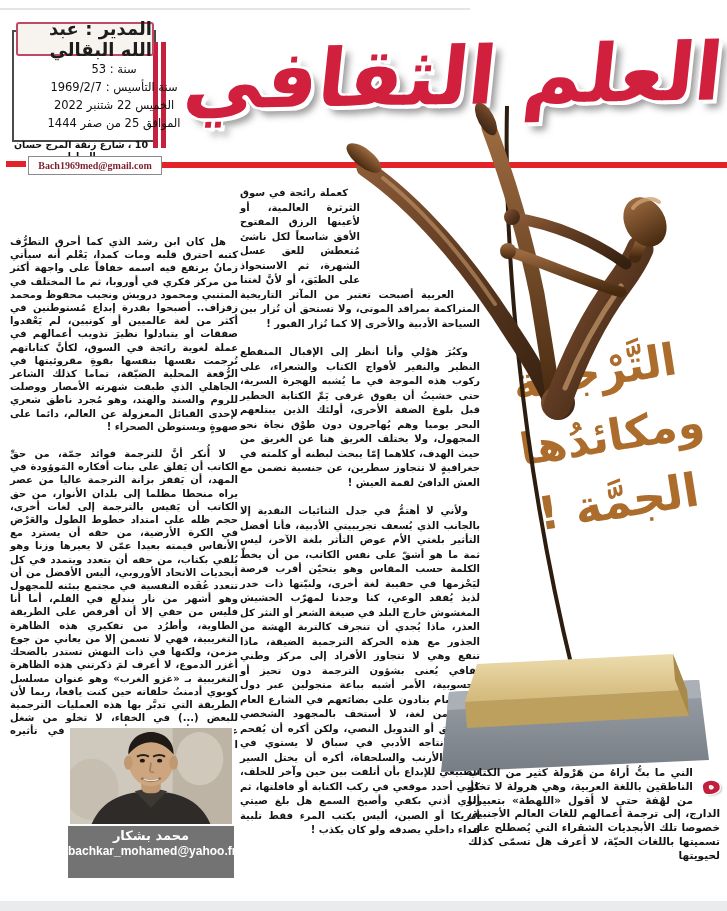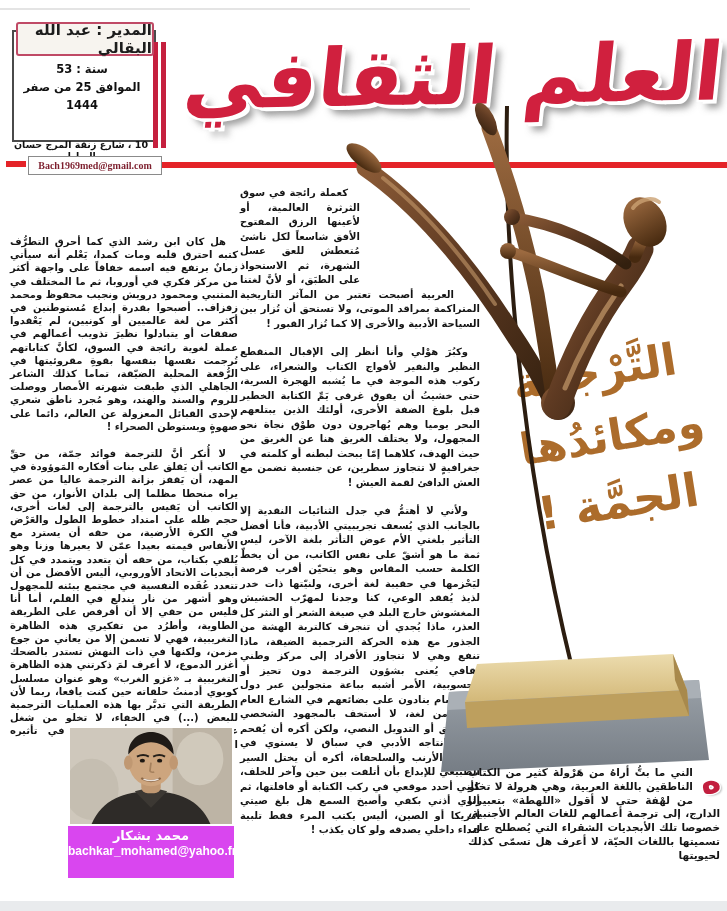--- a/index.html
+++ b/index.html
@@ -14,25 +14,25 @@
   
   .top-rule{left:0;top:8px;width:470px;height:2px;background:#e4e4e4;}
   .info-box{
     left:12px;top:30px;width:140px;height:108px;
     border:2px solid #4a4a4a;background:#fff;z-index:1;
   }
   .director-box{
     left:16px;top:22px;width:134px;height:30px;z-index:2;
     background:#f7f4ef;border:2px solid #c04a66;border-radius:3px;
     display:flex;align-items:center;justify-content:center;
-    font-weight:bold;font-size:15px;color:#1d1d1d;
+    font-weight:bold;font-size:18px;color:#1d1d1d;
   }
   .dates{
     left:14px;top:60px;width:136px;z-index:2;text-align:center;
-    font-weight:bold;color:#101010;font-size:11.5px;line-height:18px;
+    font-weight:normal;color:#101010;font-size:11.5px;line-height:18px;padding-left:32px;
   }
   .red-bar{width:5px;height:106px;background:#c5203e;top:42px;z-index:1;}
   .bar1{left:153px;} .bar2{left:161px;}
   .address-line{
     left:0px;top:139px;width:162px;text-align:center;
     font-weight:bold;font-size:9.5px;color:#101010;z-index:2;
   }
   .email-dash{left:6px;top:161px;width:20px;height:6px;background:#e42328;z-index:2;}
   .email-box{
     left:28px;top:156px;width:132px;height:17px;z-index:2;
@@ -81,21 +81,21 @@
   .headline .hl{font-size:44px;line-height:66px;white-space:nowrap;}
   .headline .hl2{margin-right:-14px;}
   .headline .hl3{font-size:46px;margin-right:-6px;}
 
   
   .sculpture{left:337px;top:92px;width:390px;height:700px;z-index:3;pointer-events:none;}
 
   
   .photo-frame{
     left:68px;top:726px;width:166px;height:152px;z-index:2;
-    background:#d946ef;padding:0;box-sizing:border-box;
+    background:#737373;padding:0;box-sizing:border-box;
   }
   .photo-inner{width:100%;height:100px;background:#fff;padding:2px;box-sizing:border-box;}
   .photo-inner svg{width:100%;height:100%;display:block;}
   .caption-name{
     margin-top:2px;text-align:center;color:#fff;font-weight:bold;
     font-size:13px;line-height:16px;
   }
   .caption-email{
     text-align:center;color:#fff;font-weight:bold;direction:ltr;
     font-family:Liberation Sans, sans-serif;font-size:12px;line-height:14px;
@@ -109,20 +109,22 @@
 <div id="page">
 
   <div class="abs top-rule"></div>
 
   <div class="abs info-box"></div>
   <div class="abs director-box">
     <span>المدير : عبد الله البقالي</span>
   </div>
   <div class="abs dates">
     <div>سنة : 53</div>
+    <div>سنة التأسيس : 1969/2/7</div>
+    <div>الخميس 22 شتنبر 2022</div>
     <div>الموافق 25 من صفر 1444</div>
   </div>
   <div class="abs red-bar bar1"></div>
   <div class="abs red-bar bar2"></div>
   <div class="abs address-line">10 ، شارع زنقة المرج حسان الرباط</div>
   <div class="abs email-dash"></div>
   <div class="abs email-box">Bach1969med@gmail.com</div>
   <div class="abs red-line"></div>
 
   <div class="abs paper-title">العلم الثقافي</div>

